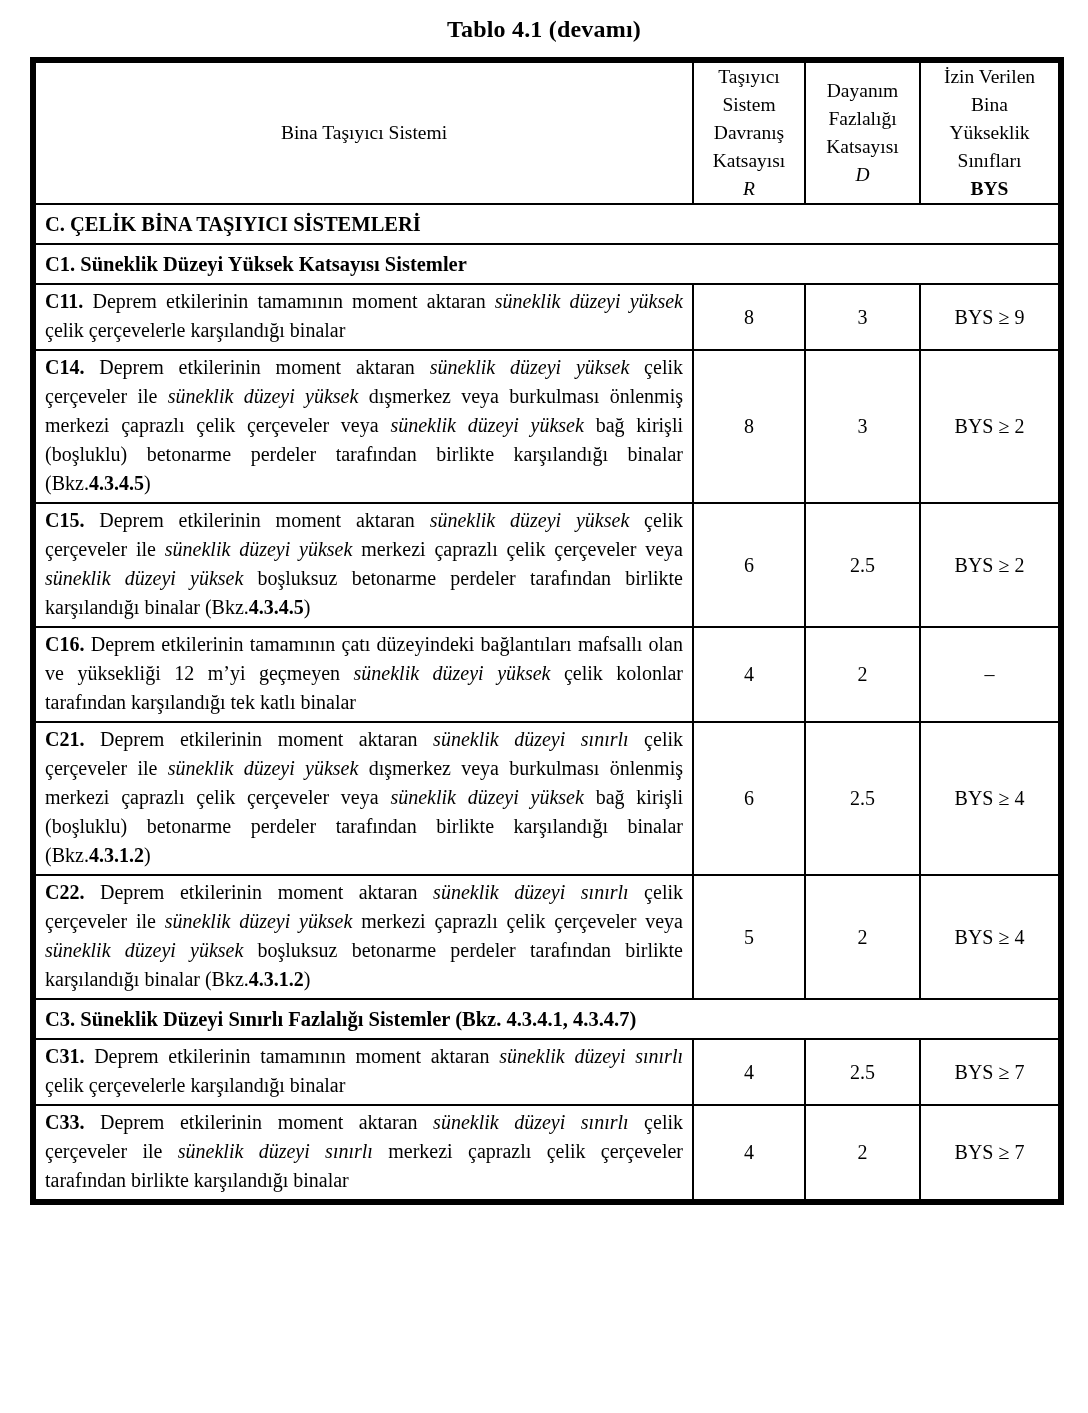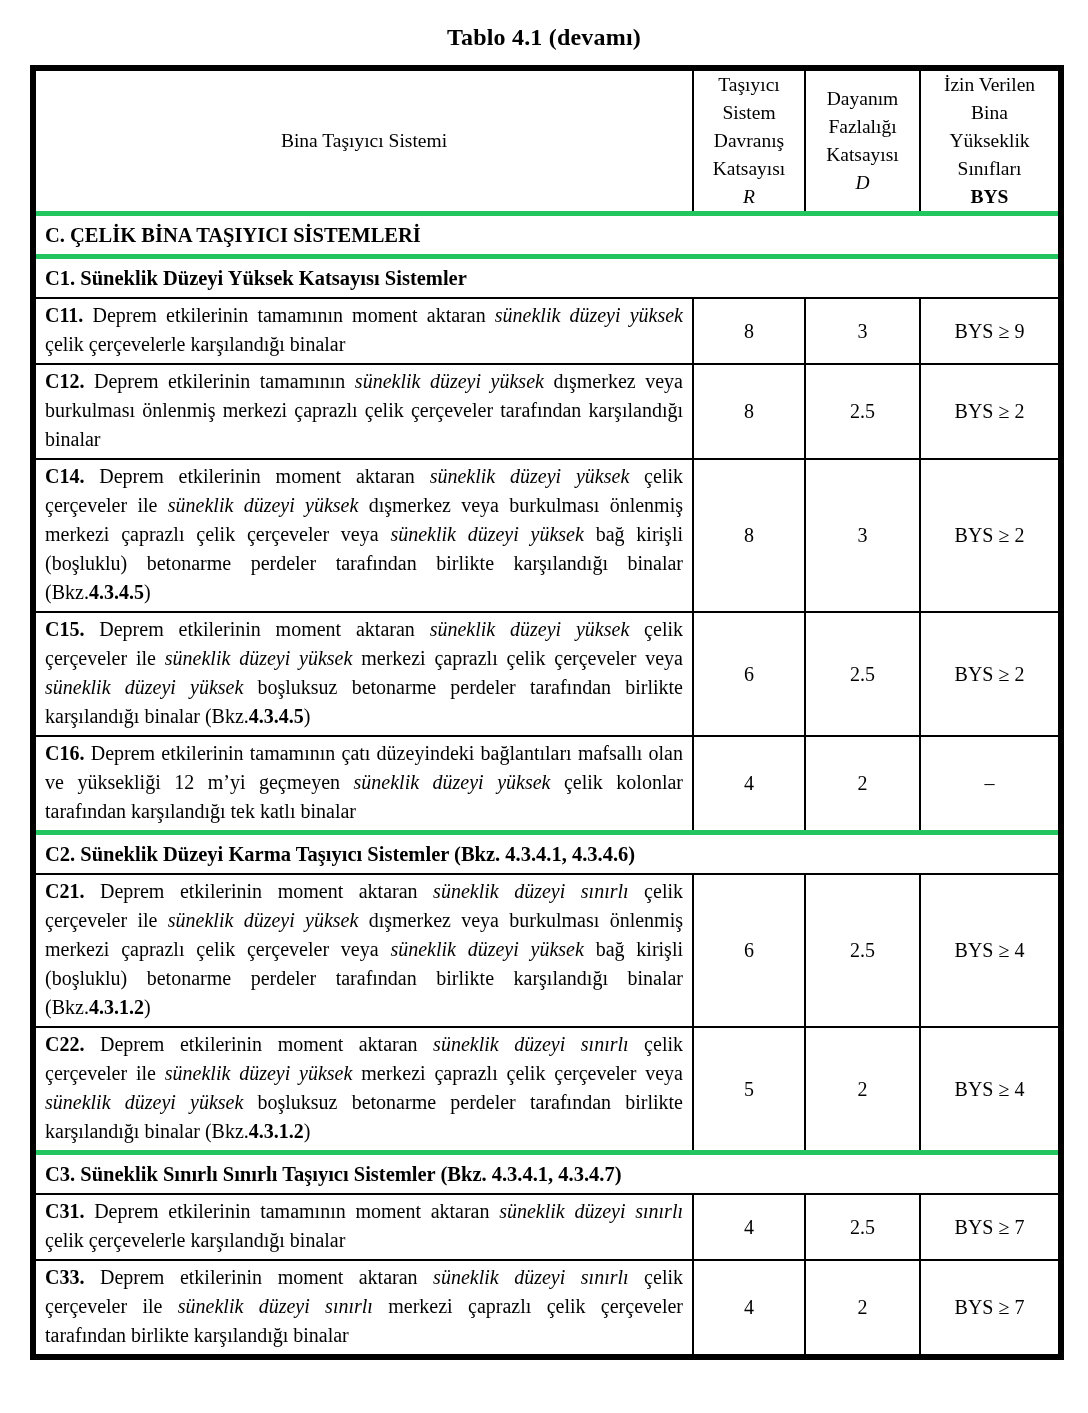--- a/index.html
+++ b/index.html
@@ -12,21 +12,21 @@
   .page {
     width: 1088px;
     min-height: 1413px;
     background: #ffffff;
     padding-top: 8px;
   }
   .doc-title {
     text-align: center;
     font-size: 24px;
     font-weight: bold;
-    margin: 16px 0 14px 0;
+    margin: 8px 0 14px 0;
     letter-spacing: 0.2px;
   }
   table.main {
     table-layout: fixed;
     border-collapse: collapse;
     margin-left: 30px;
     width: 1028px;
     border: 6px solid #000;
   }
   th, td {
@@ -50,21 +50,21 @@
     line-height: 29px;
     text-align: justify;
     padding: 2px 9px 4px 9px;
   }
   td.num {
     font-size: 20px;
     text-align: center;
     padding: 2px;
   }
   tr.section td {
-    border-top: 5px solid #22c55e;
+    border-top: 1px solid #22c55e;
     font-weight: bold;
     font-size: 20.5px;
     line-height: 30px;
     padding: 4px 9px;
     text-align: left;
   }
   td.desc b, tr.section td b { font-weight: bold; }
   td.desc i { }
 </style>
 </head>
@@ -109,26 +109,20 @@
     <td class="section-cell" colspan="4"><b>C1. Süneklik Düzeyi Yüksek Katsayısı Sistemler</b></td>
   </tr>
 
   <tr>
     <td class="desc"><b>C11.</b><span> Deprem etkilerinin tamamının moment aktaran </span><i>süneklik düzeyi yüksek</i><span> çelik çerçevelerle karşılandığı binalar</span></td>
     <td class="num">8</td>
     <td class="num">3</td>
     <td class="num">BYS ≥ 9</td>
   </tr>
 
-  <tr>
-    <td class="desc"><b>C12.</b><span> Deprem etkilerinin tamamının </span><i>süneklik düzeyi yüksek</i><span> dışmerkez veya burkulması önlenmiş merkezi çaprazlı çelik çerçeveler tarafından karşılandığı binalar</span></td>
-    <td class="num">8</td>
-    <td class="num">2.5</td>
-    <td class="num">BYS ≥ 2</td>
-  </tr>
 
 
   <tr>
     <td class="desc"><b>C14.</b><span> Deprem etkilerinin moment aktaran </span><i>süneklik düzeyi yüksek</i><span> çelik çerçeveler ile </span><i>süneklik düzeyi yüksek</i><span> dışmerkez veya burkulması önlenmiş merkezi çaprazlı çelik çerçeveler veya </span><i>süneklik düzeyi yüksek</i><span> bağ kirişli (boşluklu) betonarme perdeler tarafından birlikte karşılandığı binalar (Bkz.</span><b>4.3.4.5</b><span>)</span></td>
     <td class="num">8</td>
     <td class="num">3</td>
     <td class="num">BYS ≥ 2</td>
   </tr>
 
   <tr>
@@ -138,40 +132,37 @@
     <td class="num">BYS ≥ 2</td>
   </tr>
 
   <tr>
     <td class="desc"><b>C16.</b><span> Deprem etkilerinin tamamının çatı düzeyindeki bağlantıları mafsallı olan ve yüksekliği 12 m’yi geçmeyen </span><i>süneklik düzeyi yüksek</i><span> çelik kolonlar tarafından karşılandığı tek katlı binalar</span></td>
     <td class="num">4</td>
     <td class="num">2</td>
     <td class="num">–</td>
   </tr>
 
-  <tr class="section">
-    <td class="section-cell" colspan="4"><b>C2. Süneklik Düzeyi Karma Taşıyıcı Sistemler (Bkz. 4.3.4.1, 4.3.4.6)</b></td>
-  </tr>
 
   <tr>
     <td class="desc"><b>C21.</b><span> Deprem etkilerinin moment aktaran </span><i>süneklik düzeyi sınırlı</i><span> çelik çerçeveler ile </span><i>süneklik düzeyi yüksek</i><span> dışmerkez veya burkulması önlenmiş merkezi çaprazlı çelik çerçeveler veya </span><i>süneklik düzeyi yüksek</i><span> bağ kirişli (boşluklu) betonarme perdeler tarafından birlikte karşılandığı binalar (Bkz.</span><b>4.3.1.2</b><span>)</span></td>
     <td class="num">6</td>
     <td class="num">2.5</td>
     <td class="num">BYS ≥ 4</td>
   </tr>
 
   <tr>
     <td class="desc"><b>C22.</b><span> Deprem etkilerinin moment aktaran </span><i>süneklik düzeyi sınırlı</i><span> çelik çerçeveler ile </span><i>süneklik düzeyi yüksek</i><span> merkezi çaprazlı çelik çerçeveler veya </span><i>süneklik düzeyi yüksek</i><span> boşluksuz betonarme perdeler tarafından birlikte karşılandığı binalar (Bkz.</span><b>4.3.1.2</b><span>)</span></td>
     <td class="num">5</td>
     <td class="num">2</td>
     <td class="num">BYS ≥ 4</td>
   </tr>
 
   <tr class="section">
-    <td class="section-cell" colspan="4"><b>C3. Süneklik Sınırlı Sınırlı Taşıyıcı Sistemler  (Bkz. 4.3.4.1, 4.3.4.7)</b></td>
+    <td class="section-cell" colspan="4"><b>C3. Süneklik Düzeyi Sınırlı Fazlalığı Sistemler  (Bkz. 4.3.4.1, 4.3.4.7)</b></td>
   </tr>
 
   <tr>
     <td class="desc"><b>C31.</b><span> Deprem etkilerinin tamamının moment aktaran </span><i>süneklik düzeyi sınırlı</i><span> çelik çerçevelerle karşılandığı binalar</span></td>
     <td class="num">4</td>
     <td class="num">2.5</td>
     <td class="num">BYS ≥ 7</td>
   </tr>
 
 

